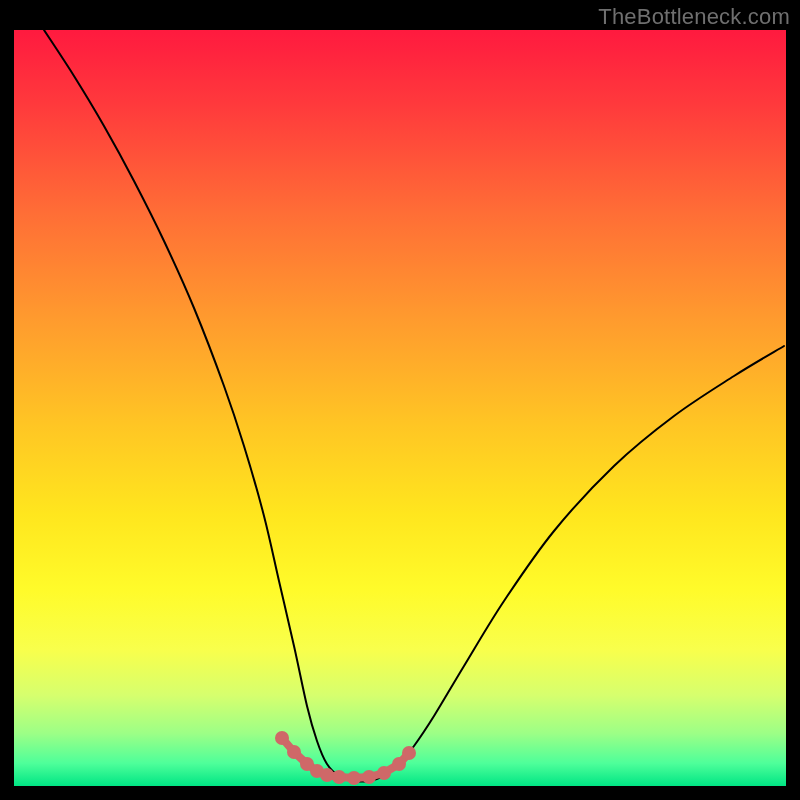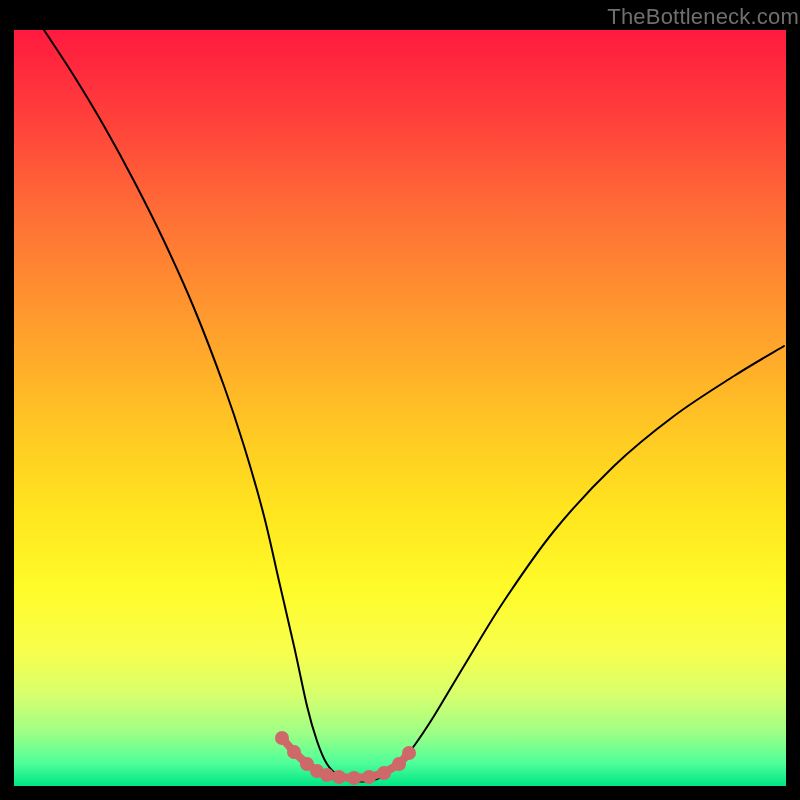--- a/index.html
+++ b/index.html
@@ -12,21 +12,21 @@
   }
   .frame {
     position: relative;
     width: 800px;
     height: 800px;
     background: #000;
   }
   .watermark {
     position: absolute;
     top: 4px;
-    right: 1px;
+    right: 10px;
     font-family: Arial, Helvetica, sans-serif;
     font-size: 22px;
     font-weight: 500;
     color: #6f6f6f;
     letter-spacing: 0.2px;
     z-index: 10;
   }
   .plot {
     position: absolute;
     left: 14px;

